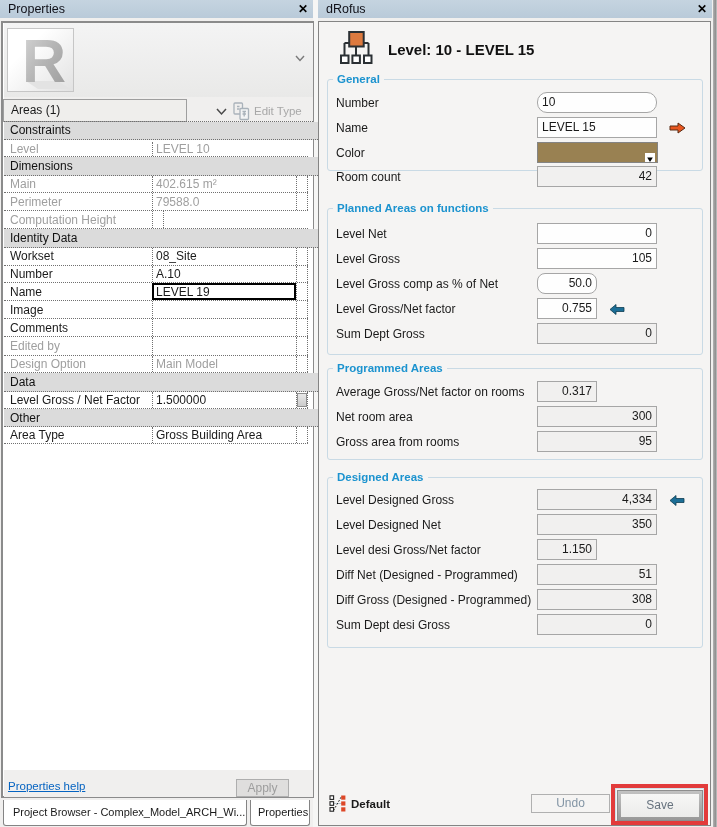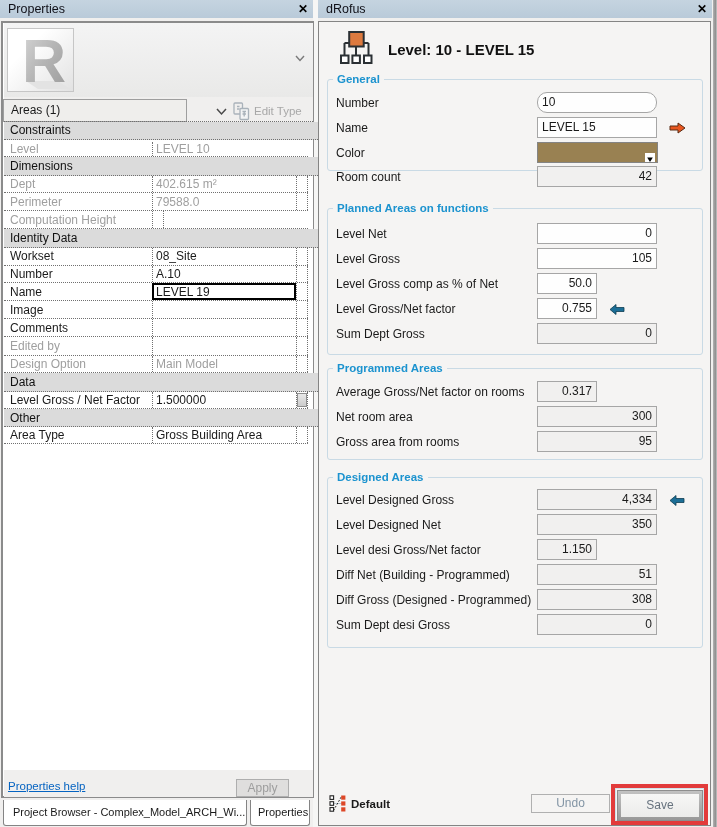--- a/index.html
+++ b/index.html
@@ -85,21 +85,21 @@
         </svg></div>
   <div class="grow" style="top:140px;height:17px;align-items:flex-end;">
         <div class="gl dis">Level</div>
         <div class="gv dis" style="">LEVEL 10</div>
         <div class="gn"></div>
       </div>
   <div class="ghdr" style="top:157px;height:19px;">Dimensions<svg class="chev" width="8" height="10" viewBox="0 0 8 10">
           <path d="M1 4.3 L4 1.3 L7 4.3 M1 9 L4 6 L7 9" fill="none" stroke="#111" stroke-width="1.7"></path>
         </svg></div>
   <div class="grow" style="top:176px;height:17px;">
-        <div class="gl dis">Dept</div>
+        <div class="gl dis">Main</div>
         <div class="gv dis" style="">402.615 m²</div>
         <div class="gn"></div>
       </div>
   <div class="grow" style="top:193px;height:18px;">
         <div class="gl dis">Perimeter</div>
         <div class="gv dis" style="">79588.0</div>
         <div class="gn"></div>
       </div>
   <div class="grow" style="top:211px;height:18px;">
         <div class="gl dis">Computation Height</div>
@@ -225,21 +225,21 @@
   </div>
 </div>
 <div class="flabel" style="top:170px;">Room count</div>
 <div class="fbox fw ro num" style="top:166px;">42</div>
 
 <div class="flabel" style="top:227px;">Level Net</div>
 <div class="fbox fw ed num" style="top:223px;">0</div>
 <div class="flabel" style="top:252px;">Level Gross</div>
 <div class="fbox fw ed num" style="top:248px;">105</div>
 <div class="flabel" style="top:277px;">Level Gross comp as % of Net</div>
-<div class="fbox fn ed num" style="top:273px;">50.0</div>
+<div class="fbox fn ed num" style="top:273px;border-radius:8px;">50.0</div>
 <div class="flabel" style="top:302px;">Level Gross/Net factor</div>
 <div class="fbox fn ed num" style="top:298px;">0.755</div>
 <svg class="abs" style="left:609px;top:304px;" width="16" height="11" viewBox="0 0 16 11">
   <path d="M15 3.5 L7 3.5 L7 0.5 L1 5.5 L7 10.5 L7 7.5 L15 7.5 Z" fill="#1c6e96" stroke="#0e3c52" stroke-width="0.8"></path>
 </svg>
 <div class="flabel" style="top:327px;">Sum Dept Gross</div>
 <div class="fbox fw ro num" style="top:323px;">0</div>
 
 <div class="flabel" style="top:385px;">Average Gross/Net factor on rooms</div>
 <div class="fbox fn ro num" style="top:381px;">0.317</div>
@@ -250,21 +250,21 @@
 
 <div class="flabel" style="top:493px;">Level Designed Gross</div>
 <div class="fbox fw ro num" style="top:489px;">4,334</div>
 <svg class="abs" style="left:669px;top:495px;" width="16" height="11" viewBox="0 0 16 11">
   <path d="M15 3.5 L7 3.5 L7 0.5 L1 5.5 L7 10.5 L7 7.5 L15 7.5 Z" fill="#1c6e96" stroke="#0e3c52" stroke-width="0.8"></path>
 </svg>
 <div class="flabel" style="top:518px;">Level Designed Net</div>
 <div class="fbox fw ro num" style="top:514px;">350</div>
 <div class="flabel" style="top:543px;">Level desi Gross/Net factor</div>
 <div class="fbox fn ro num" style="top:539px;">1.150</div>
-<div class="flabel" style="top:568px;">Diff Net (Building - Programmed)</div>
+<div class="flabel" style="top:568px;">Diff Net (Designed - Programmed)</div>
 <div class="fbox fw ro num" style="top:564px;padding-left:27px;">51</div>
 <div class="flabel" style="top:593px;">Diff Gross (Designed - Programmed)</div>
 <div class="fbox fw ro num" style="top:589px;">308</div>
 <div class="flabel" style="top:618px;">Sum Dept desi Gross</div>
 <div class="fbox fw ro num" style="top:614px;">0</div>
 
 <svg class="abs" style="left:329px;top:795px;" width="17" height="17" viewBox="0 0 17 17">
   <line x1="4" y1="8.5" x2="13" y2="8.5" stroke="#b9c6ce" stroke-width="1"></line>
   <line x1="4.5" y1="15.5" x2="12.5" y2="1.5" stroke="#222" stroke-width="1" stroke-dasharray="1.8,1.6"></line>
   <g fill="#fff" stroke="#222" stroke-width="1.1">

